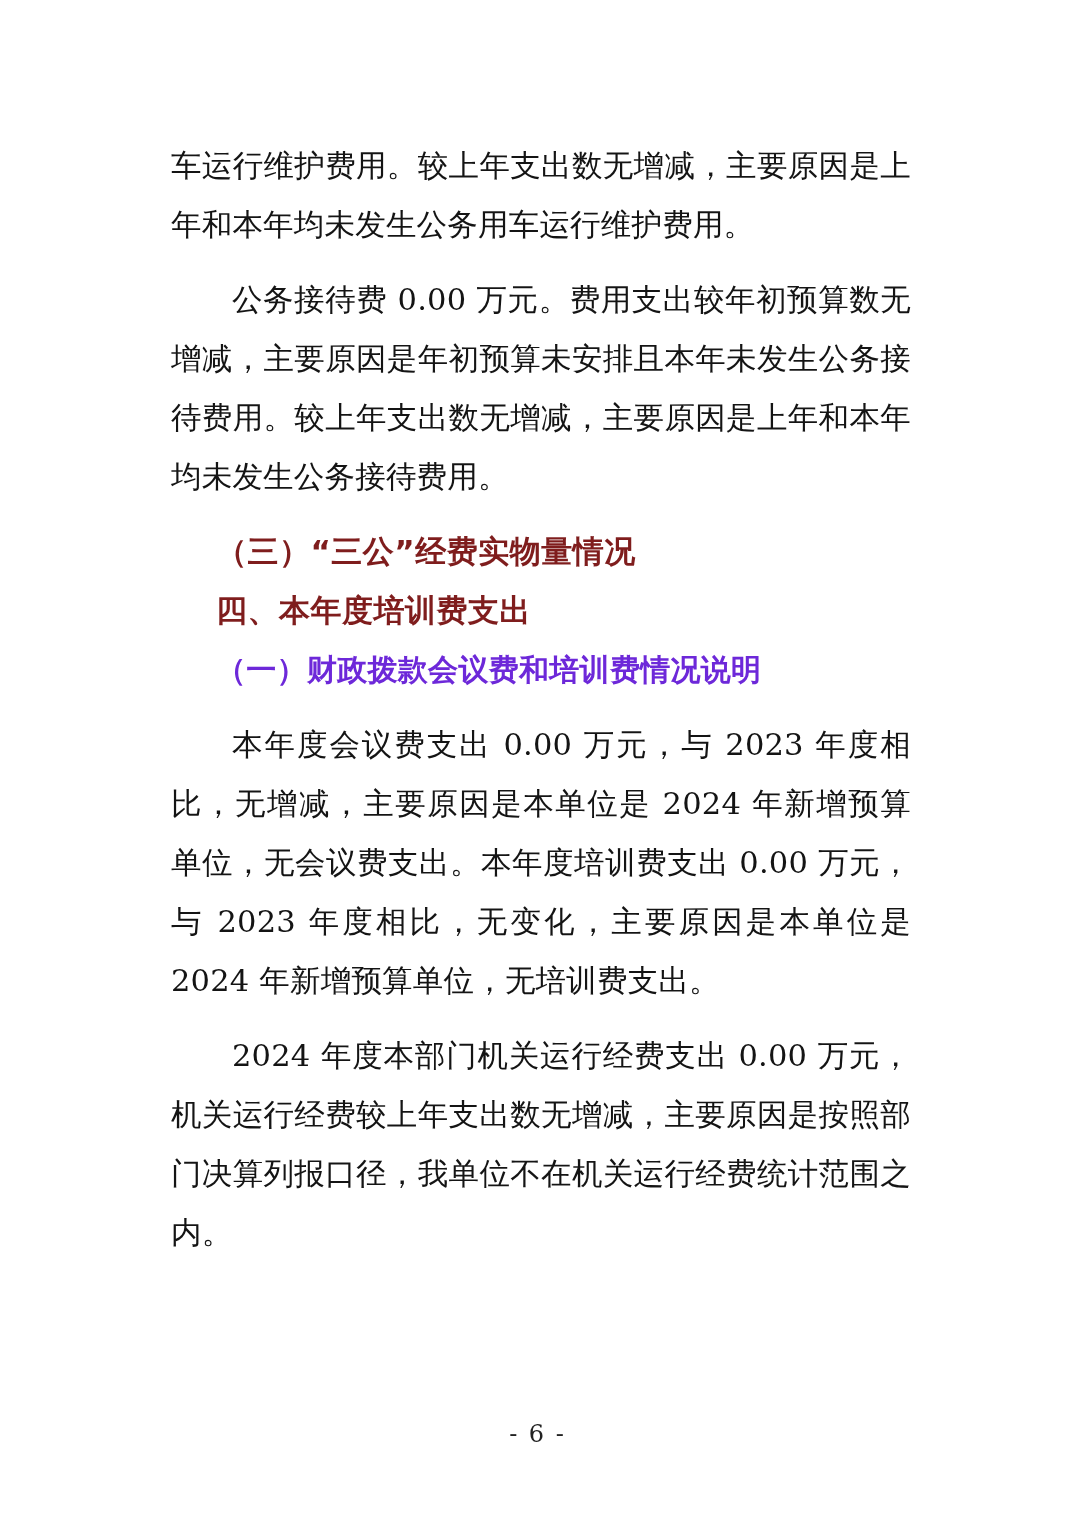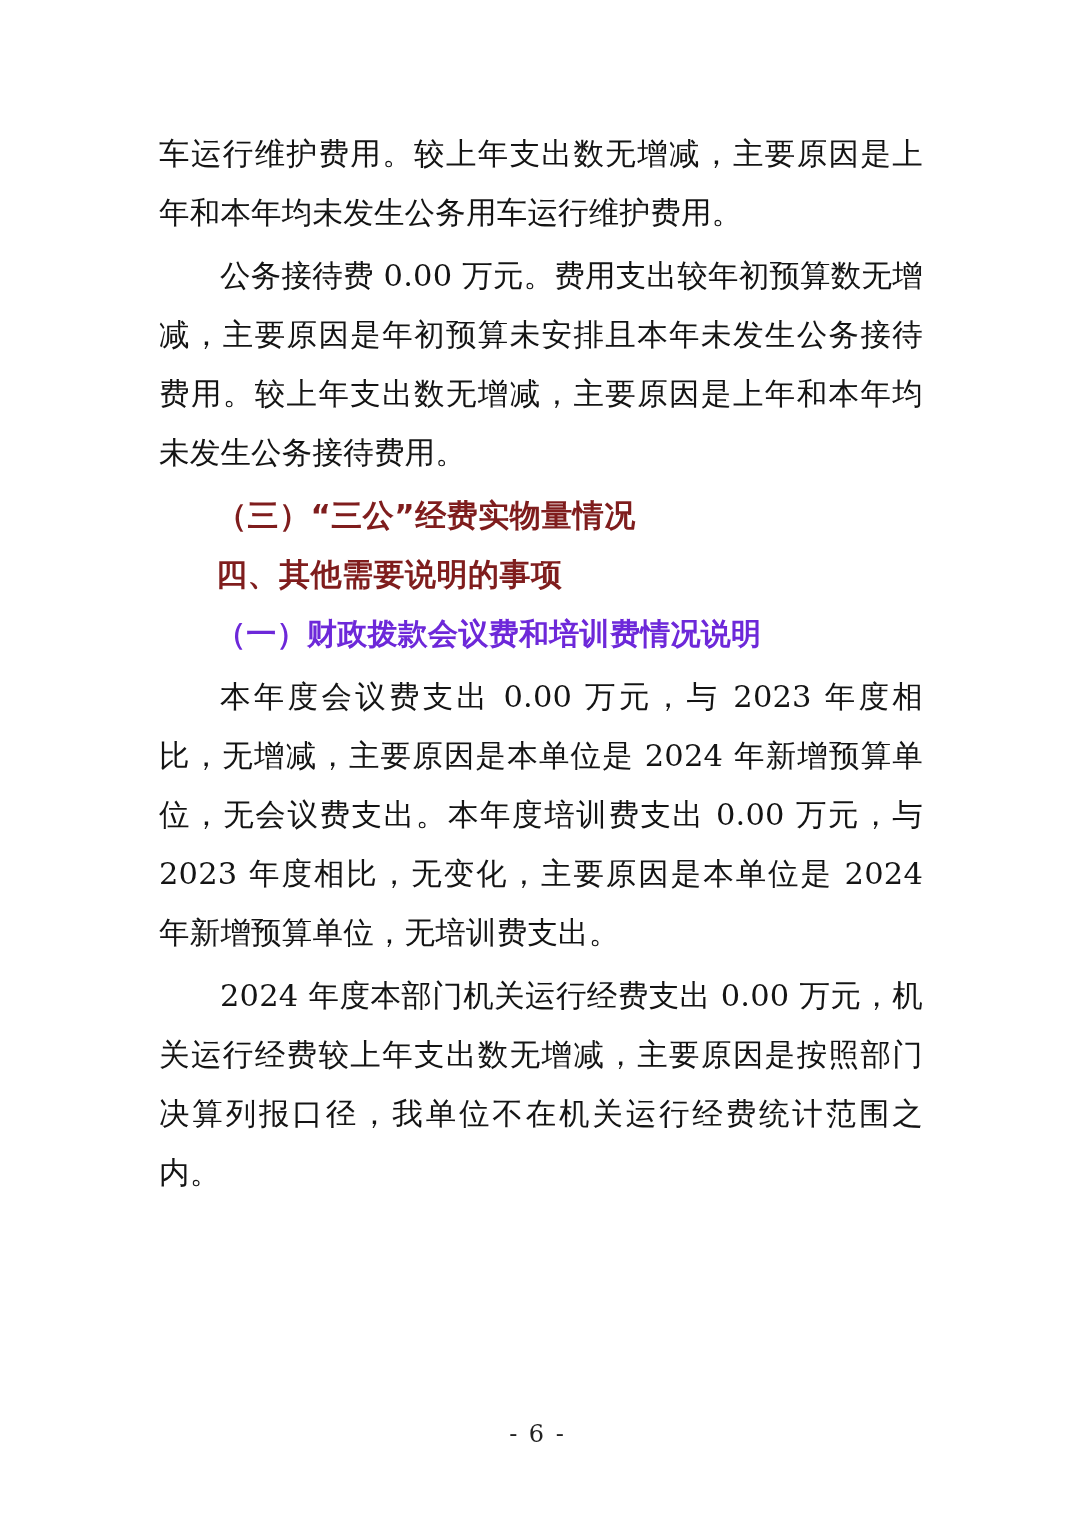--- a/index.html
+++ b/index.html
@@ -20,21 +20,21 @@
     top: 0; left: 0;
     width: 1075px;
     height: 1520px;
     box-sizing: border-box;
     padding: 120px 148px 0 155px;
   }
   .doc-body {
     width: 772px;
   }
   p.para {
-    margin: 4px;
+    margin: 16px;
     font-size: 30.5px;
     line-height: 59px;
     text-align: justify;
     text-justify: inter-ideograph;
     letter-spacing: 0.2px;
     color: #141414;
   }
   p.para.indent {
     text-indent: 61px;
   }
@@ -80,21 +80,21 @@
 <div class="page">
   <div class="doc-body">
 
     <p class="para">车运行维护费用。较上年支出数无增减，主要原因是上年和本年均未发生公务用车运行维护费用。</p>
 
     <p class="para indent">公务接待费 0.00 万元。费用支出较年初预算数无增减，主要原因是年初预算未安排且本年未发生公务接待费用。较上年支出数无增减，主要原因是上年和本年均未发生公务接待费用。</p>
 
     <h2 class="heading indent">（三）“三公”经费实物量情况</h2>
 
 
-    <h2 class="heading indent">四、其他需要说明的事项</h2>
+    <h2 class="heading indent">四、本年度培训费支出</h2>
 
     <h3 class="subheading">（一）财政拨款会议费和培训费情况说明</h3>
 
     <p class="para indent">本年度会议费支出 0.00 万元，与 2023 年度相比，无增减，主要原因是本单位是 2024 年新增预算单位，无会议费支出。本年度培训费支出 0.00 万元，与 2023 年度相比，无变化，主要原因是本单位是 2024 年新增预算单位，无培训费支出。</p>
 
 
     <p class="para indent">2024 年度本部门机关运行经费支出 0.00 万元，机关运行经费较上年支出数无增减，主要原因是按照部门决算列报口径，我单位不在机关运行经费统计范围之内。</p>
 
   </div>
 

